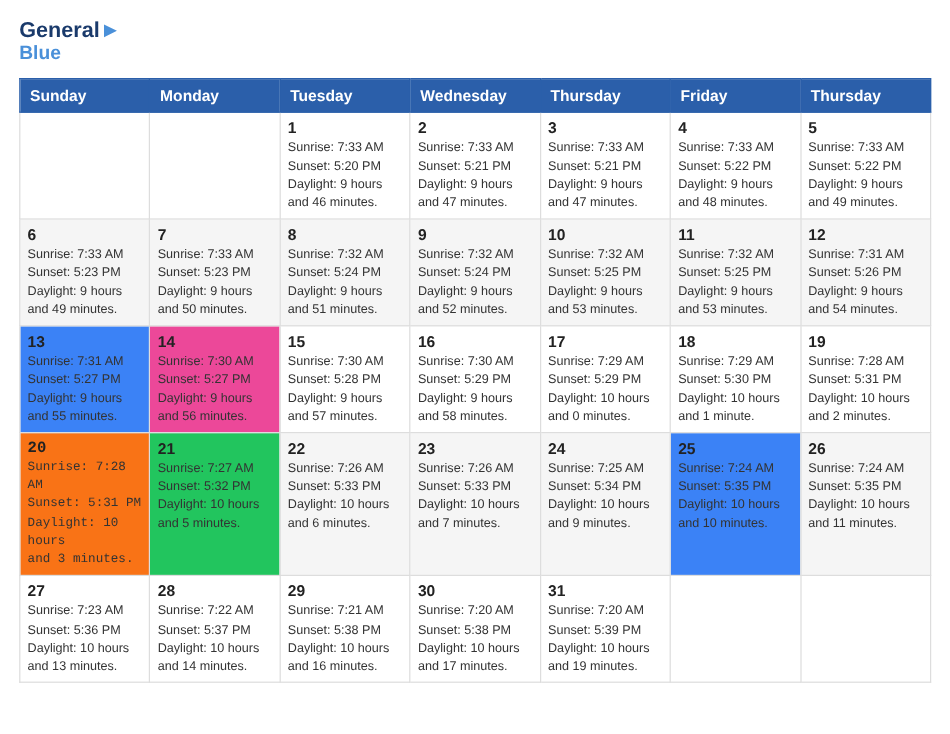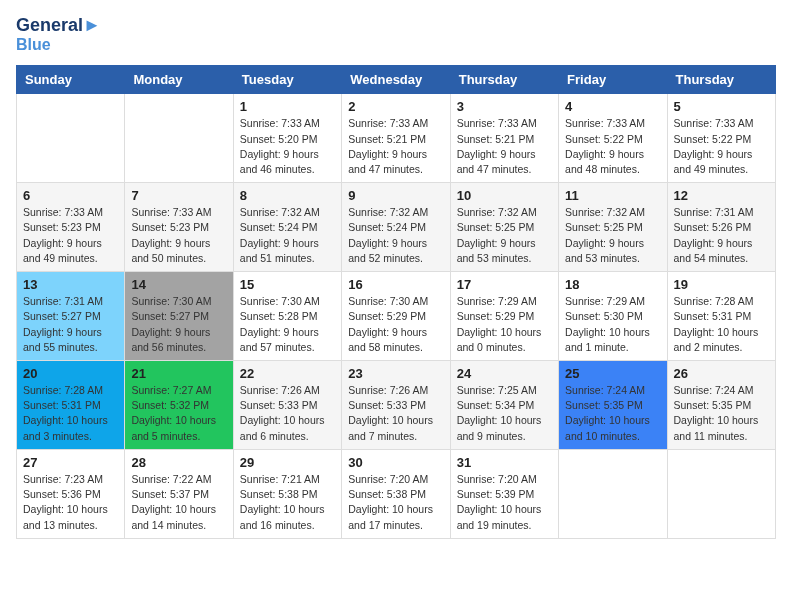--- a/index.html
+++ b/index.html
@@ -202,28 +202,28 @@
         </td>
         <td style="background: rgb(245, 245, 245);">
           <span class="day-number">12</span>
           <div class="day-info" style="white-space: pre-line;">Sunrise: 7:31 AM
 Sunset: 5:26 PM
 Daylight: 9 hours
 and 54 minutes.</div>
         </td>
       </tr>
       <tr>
-        <td style="background: #7dd3fc;">
+        <td style="background: #3b82f6;">
           <span class="day-number">13</span>
           <div class="day-info" style="white-space: pre-line;">Sunrise: 7:31 AM
 Sunset: 5:27 PM
 Daylight: 9 hours
 and 55 minutes.</div>
         </td>
-        <td style="background: #a3a3a3;">
+        <td style="background: #ec4899;">
           <span class="day-number">14</span>
           <div class="day-info" style="white-space: pre-line;">Sunrise: 7:30 AM
 Sunset: 5:27 PM
 Daylight: 9 hours
 and 56 minutes.</div>
         </td>
         <td style="background: rgb(255, 255, 255);">
           <span class="day-number">15</span>
           <div class="day-info" style="white-space: pre-line;">Sunrise: 7:30 AM
 Sunset: 5:28 PM
@@ -253,21 +253,21 @@
         </td>
         <td style="background: rgb(255, 255, 255);">
           <span class="day-number">19</span>
           <div class="day-info" style="white-space: pre-line;">Sunrise: 7:28 AM
 Sunset: 5:31 PM
 Daylight: 10 hours
 and 2 minutes.</div>
         </td>
       </tr>
       <tr>
-        <td style="background: #0ea5e9;">
+        <td style="background: #f97316; font-family: Liberation Mono, monospace;">
           <span class="day-number">20</span>
           <div class="day-info" style="white-space: pre-line;">Sunrise: 7:28 AM
 Sunset: 5:31 PM
 Daylight: 10 hours
 and 3 minutes.</div>
         </td>
         <td style="background: #22c55e; margin-left: 12px;">
           <span class="day-number">21</span>
           <div class="day-info" style="white-space: pre-line;">Sunrise: 7:27 AM
 Sunset: 5:32 PM

